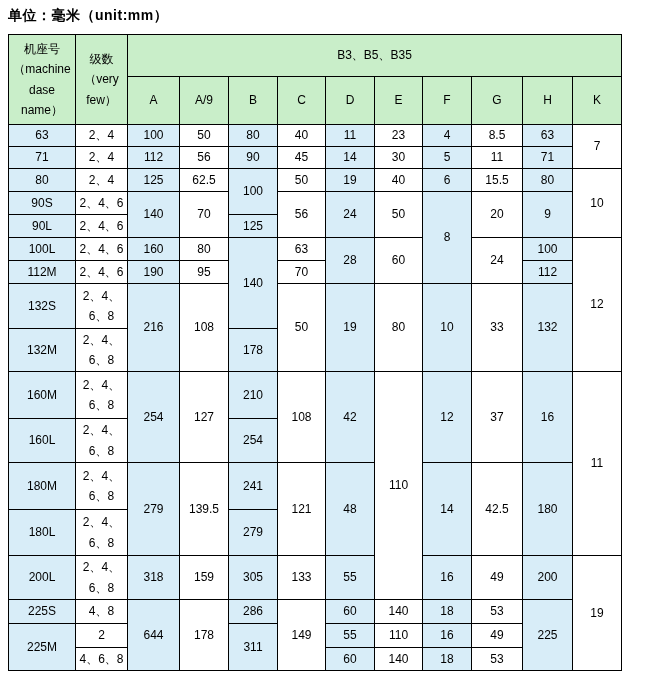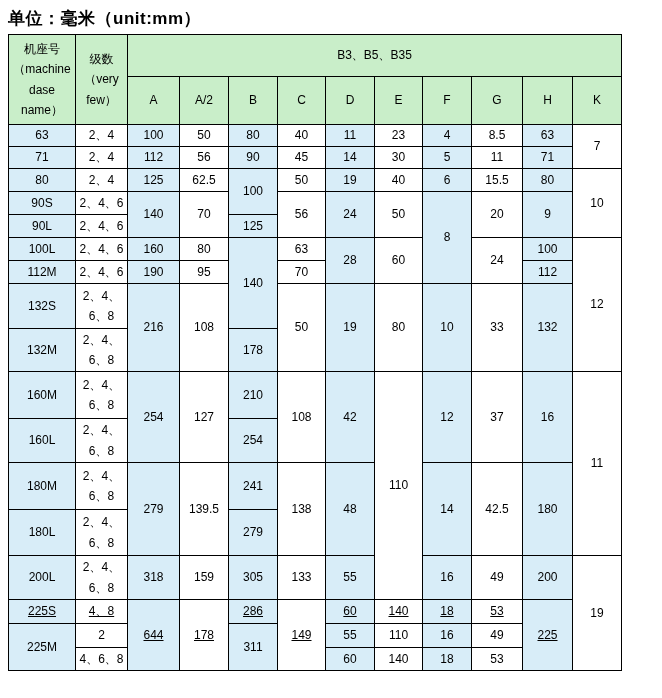--- a/index.html
+++ b/index.html
@@ -4,21 +4,21 @@
 <style>
   html,body{
     margin:0; padding:0;
     width:662px; height:698px;
     background:#ffffff;
     font-family:"Liberation Sans","DejaVu Sans",sans-serif;
     color:#000;
   }
   .page{ width:662px; height:698px; overflow:hidden; }
   .title{
-    font-size:17px;
+    font-size:14px;
     font-weight:bold;
     padding:7px 10px 0 8px;
     height:20px;
     letter-spacing:0.5px;
   }
   table.dim{
     border-collapse:collapse;
     table-layout:fixed;
     margin:7px 0 0 8px;
     width:613px;
@@ -62,21 +62,21 @@
     <thead>
       <tr style="height:42px">
         <th class="green" rowspan="2">机座号
 （machine dase name）</th>
         <th class="green" rowspan="2">级数
 （very few）</th>
         <th class="green" colspan="10">B3、B5、B35</th>
       </tr>
       <tr id="letter-row" style="height:48px">
           <th class="green">A</th>
-          <th class="green">A/2</th>
+          <th class="green">A/9</th>
           <th class="green">B</th>
           <th class="green">C</th>
           <th class="green">D</th>
           <th class="green">E</th>
           <th class="green">F</th>
           <th class="green">G</th>
           <th class="green">H</th>
           <th class="green">K</th>
         </tr>
     </thead>
@@ -200,21 +200,21 @@
 6、8</td>
           <td class="blue">254</td>
         </tr>
         <tr style="height: 47px; margin-left: 31px;">
           <td class="blue">180M</td>
           <td class="white">2、4、
 6、8</td>
           <td rowspan="2" class="blue">279</td>
           <td rowspan="2" class="white">139.5</td>
           <td class="blue">241</td>
-          <td rowspan="2" class="white">138</td>
+          <td rowspan="2" class="white">121</td>
           <td rowspan="2" class="blue">48</td>
           <td rowspan="2" class="blue">14</td>
           <td rowspan="2" class="white">42.5</td>
           <td rowspan="2" class="blue">180</td>
         </tr>
         <tr style="height: 46px;">
           <td class="blue">180L</td>
           <td class="white">2、4、
 6、8</td>
           <td class="blue">279</td>
@@ -226,21 +226,21 @@
           <td class="blue">318</td>
           <td class="white">159</td>
           <td class="blue">305</td>
           <td class="white">133</td>
           <td class="blue">55</td>
           <td class="blue">16</td>
           <td class="white">49</td>
           <td class="blue">200</td>
           <td rowspan="4" class="white">19</td>
         </tr>
-        <tr style="height: 24px; text-decoration: underline;">
+        <tr style="height: 24px;">
           <td class="blue">225S</td>
           <td class="white">4、8</td>
           <td rowspan="3" class="blue">644</td>
           <td rowspan="3" class="white">178</td>
           <td class="blue">286</td>
           <td rowspan="3" class="white">149</td>
           <td class="blue">60</td>
           <td class="white">140</td>
           <td class="blue">18</td>
           <td class="white">53</td>

